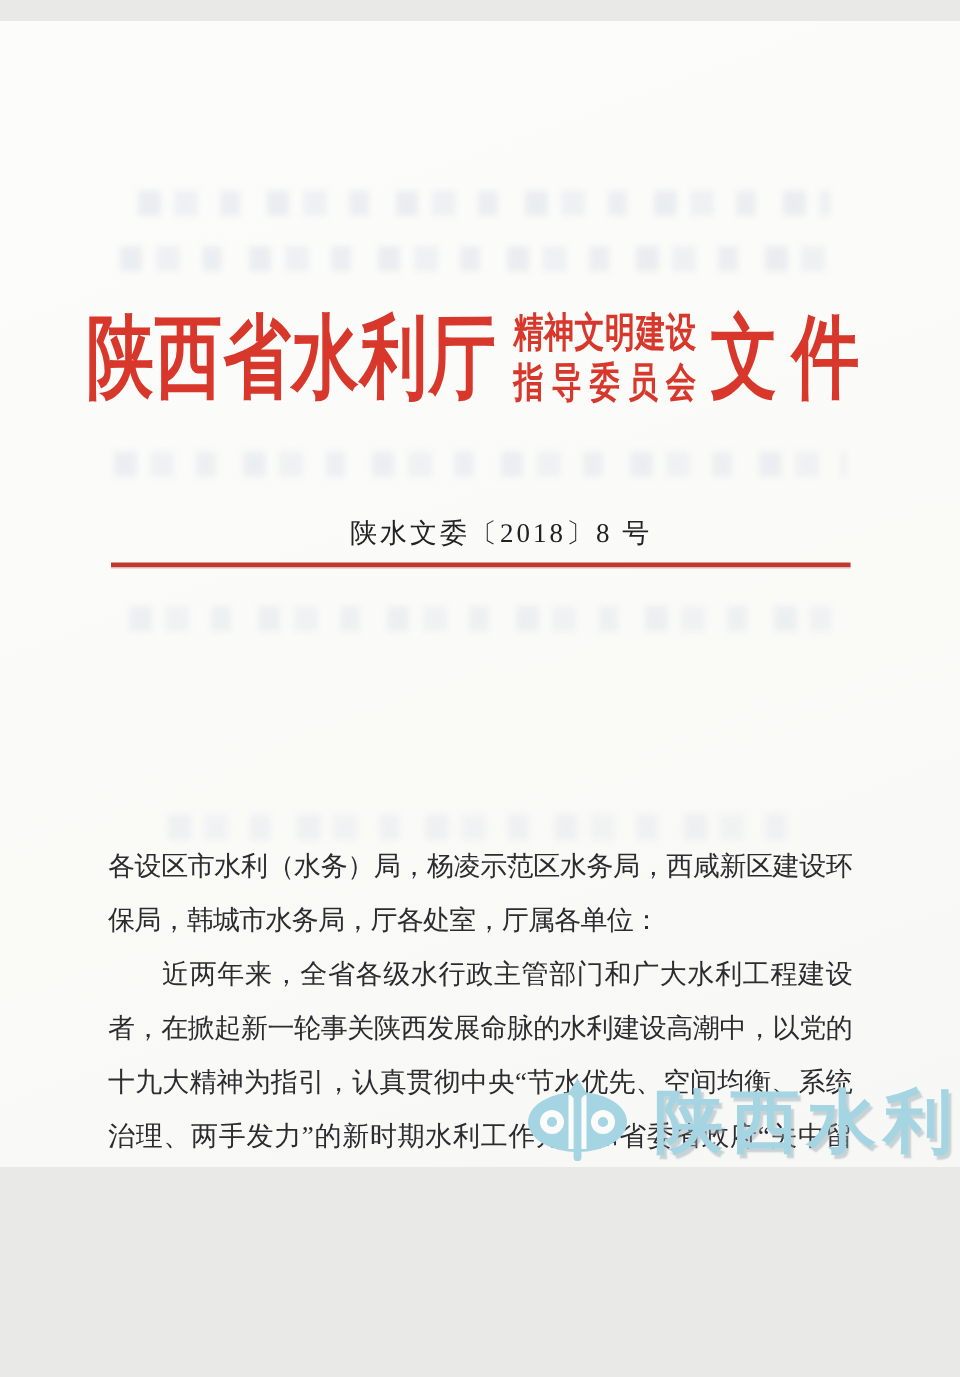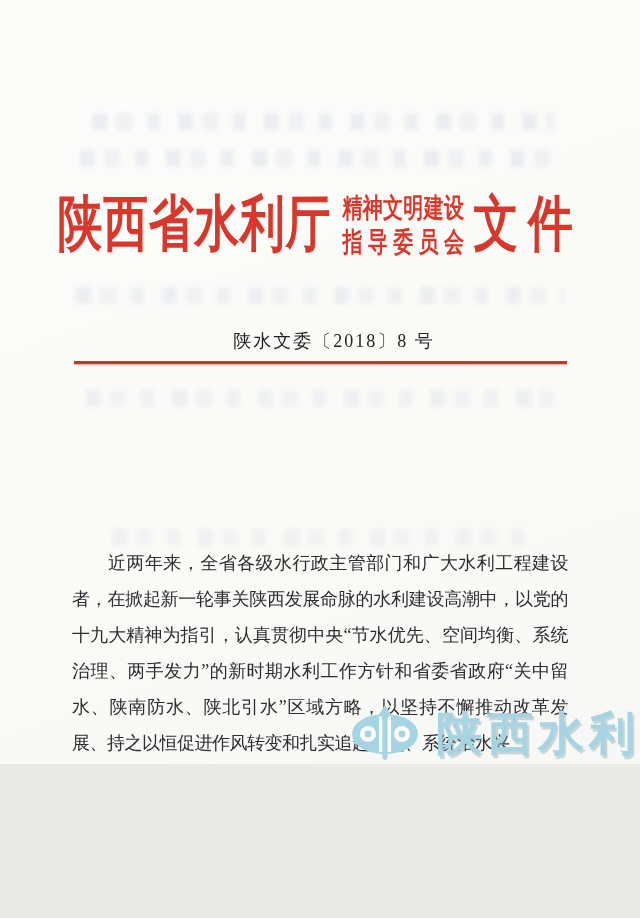--- a/index.html
+++ b/index.html
@@ -1,17 +1,17 @@
 <!DOCTYPE html>
 <html><head>
 <meta charset="utf-8">
 <style>
   html,body{margin:0;padding:0;background:#e9e9e7;}
   .page{
-    position:relative;width:640px;height:764px;margin:0 auto;
+    position:relative;width:640px;height:764px;margin:14px auto;
     background:linear-gradient(160deg,#fcfcfb 0%,#fafaf7 60%,#f7f8f5 100%);
     overflow:hidden;
     font-family:"Liberation Serif","DejaVu Serif",serif;
   }
   
   .ghost{
     position:absolute;height:17px;opacity:.55;filter:blur(2px);
     background:repeating-linear-gradient(90deg,
       #dde2ea 0 15px, transparent 15px 24px,
       #e4e8ee 24px 40px, transparent 40px 55px,
@@ -95,20 +95,21 @@
   </div>
 
   <div class="doc-number">陕水文委〔2018〕8 号</div>
 
   <div class="red-rule"></div>
 
   <div class="doc-title">
   </div>
 
   <div class="body-text">
+    <p>各设区市水利（水务）局，杨凌示范区水务局，西咸新区建设环保局，韩城市水务局，厅各处室，厅属各单位：</p>
     <p class="para-indent">近两年来，全省各级水行政主管部门和广大水利工程建设者，在掀起新一轮事关陕西发展命脉的水利建设高潮中，以党的十九大精神为指引，认真贯彻中央“节水优先、空间均衡、系统治理、两手发力”的新时期水利工作方针和省委省政府“关中留水、陕南防水、陕北引水”区域方略，以坚持不懈推动改革发展、持之以恒促进作风转变和扎实追赶超越、系统治水兴</p>
   </div>
 
   <div class="page-number">— 1 —</div>
 
   <div class="watermark">
     <svg class="wm-logo" width="72" height="58" viewBox="0 0 72 58" xmlns="http://www.w3.org/2000/svg">
       <ellipse cx="35" cy="30" rx="33" ry="20" fill="#a5d4e2"></ellipse>
       <circle cx="18" cy="30" r="8" fill="#fbfbf9"></circle>
       <circle cx="18" cy="30" r="3.4" fill="#a5d4e2"></circle>

